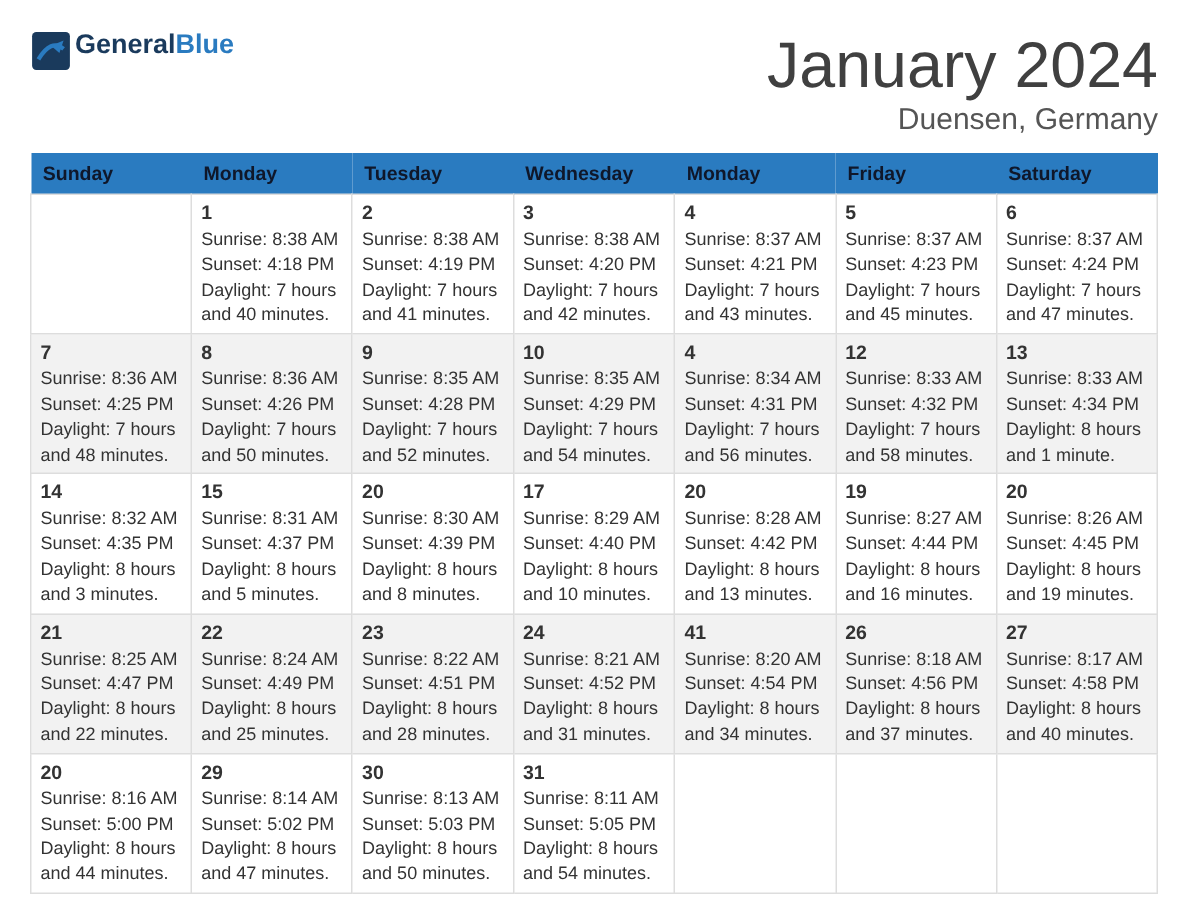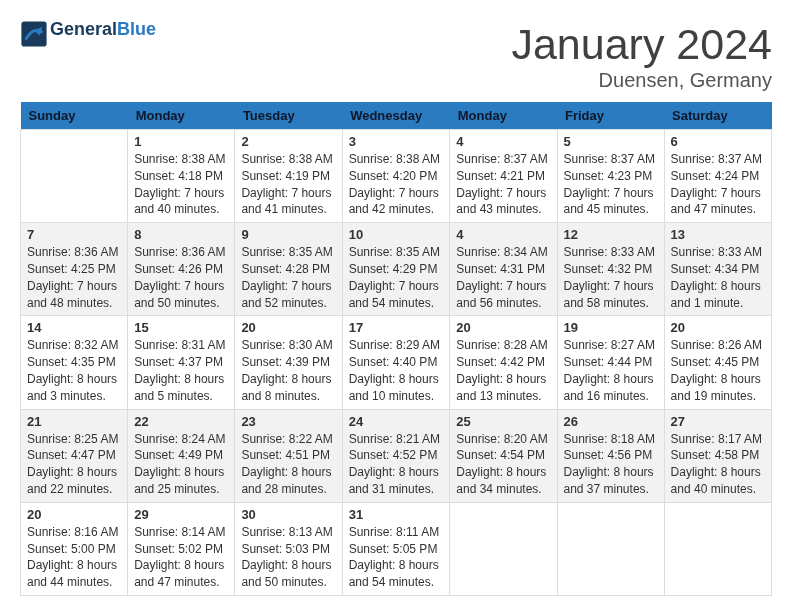--- a/index.html
+++ b/index.html
@@ -224,21 +224,21 @@
         </td>
         <td>
           <div class="day-number">23</div>
           <div class="day-info">Sunrise: 8:22 AM<br>Sunset: 4:51 PM<br>Daylight: 8 hours and 28 minutes.</div>
         </td>
         <td>
           <div class="day-number">24</div>
           <div class="day-info">Sunrise: 8:21 AM<br>Sunset: 4:52 PM<br>Daylight: 8 hours and 31 minutes.</div>
         </td>
         <td>
-          <div class="day-number">25</div>
+          <div class="day-number">41</div>
           <div class="day-info">Sunrise: 8:20 AM<br>Sunset: 4:54 PM<br>Daylight: 8 hours and 34 minutes.</div>
         </td>
         <td>
           <div class="day-number">26</div>
           <div class="day-info">Sunrise: 8:18 AM<br>Sunset: 4:56 PM<br>Daylight: 8 hours and 37 minutes.</div>
         </td>
         <td>
           <div class="day-number">27</div>
           <div class="day-info">Sunrise: 8:17 AM<br>Sunset: 4:58 PM<br>Daylight: 8 hours and 40 minutes.</div>
         </td>

